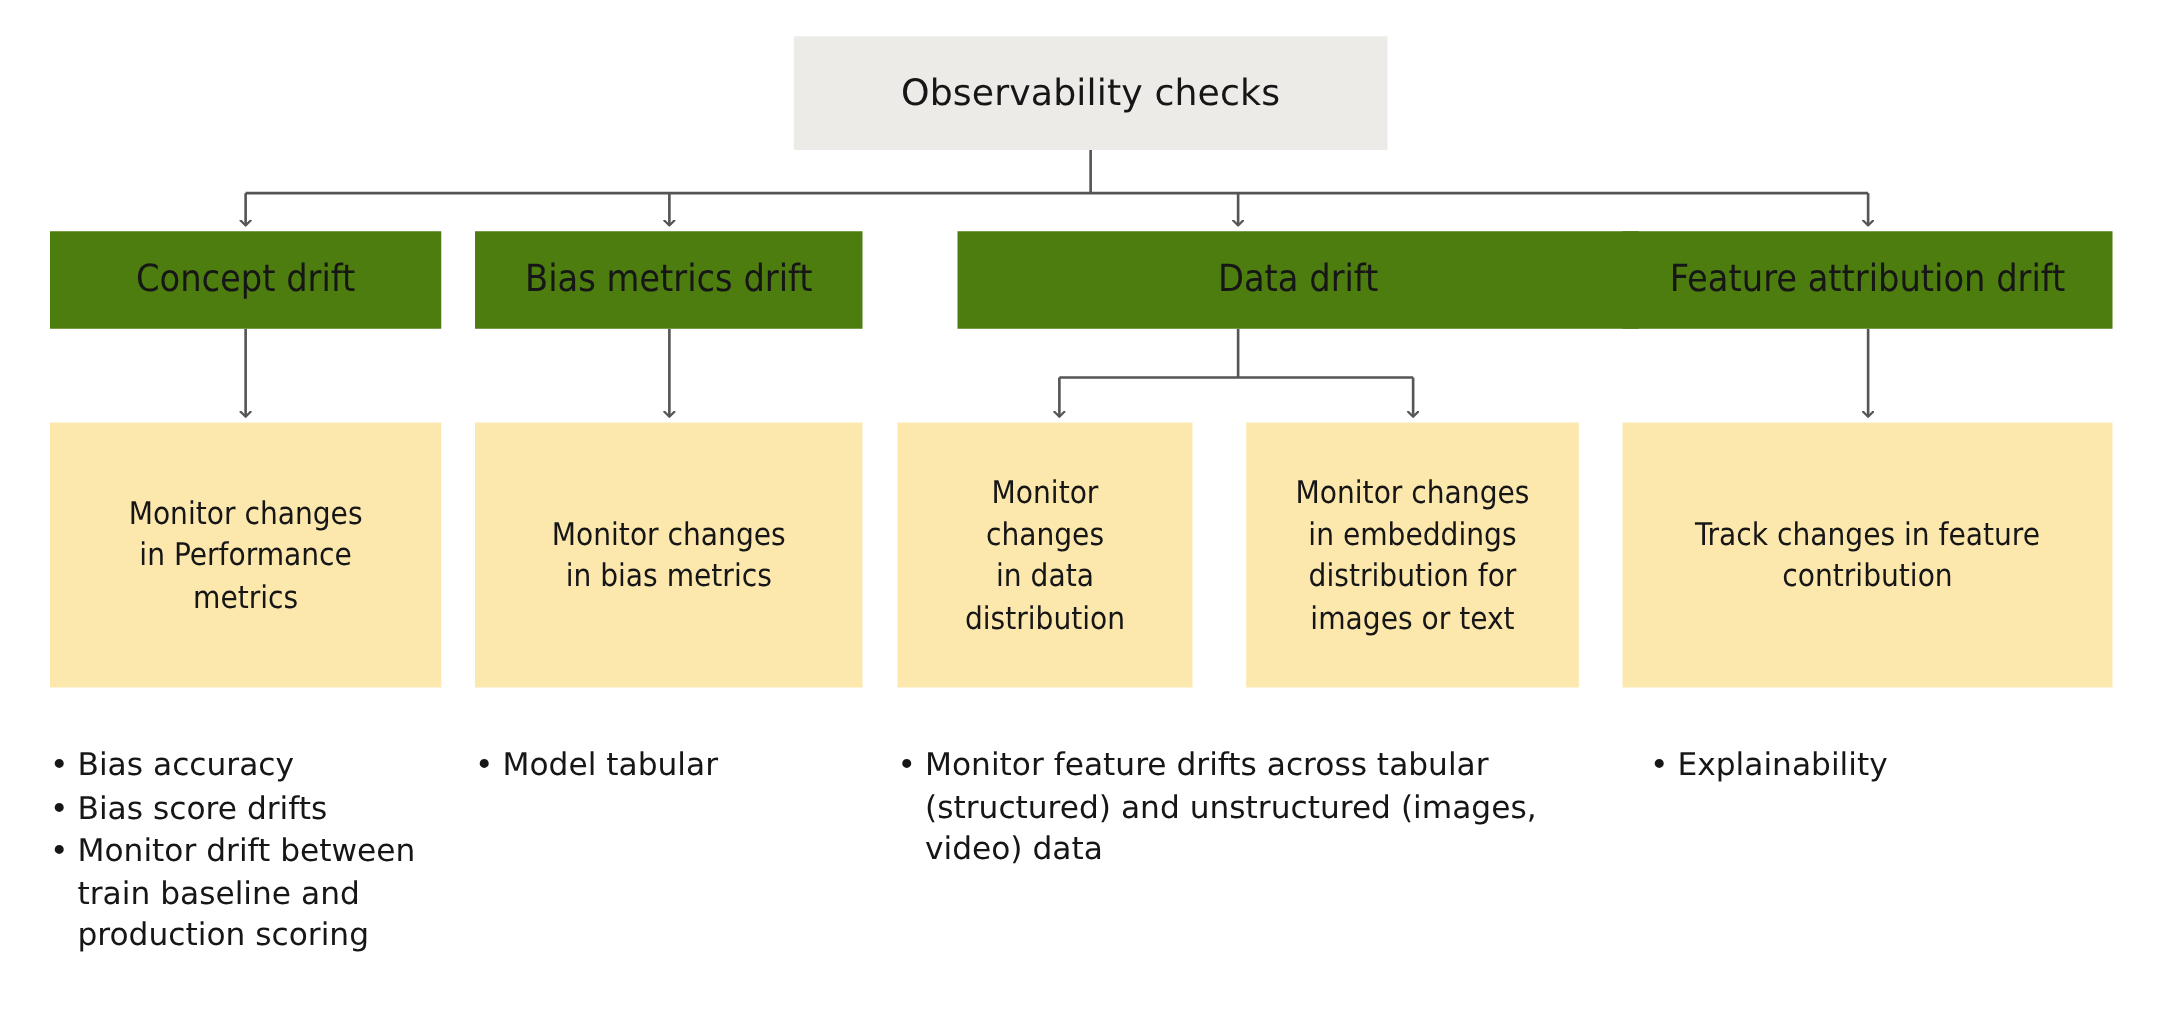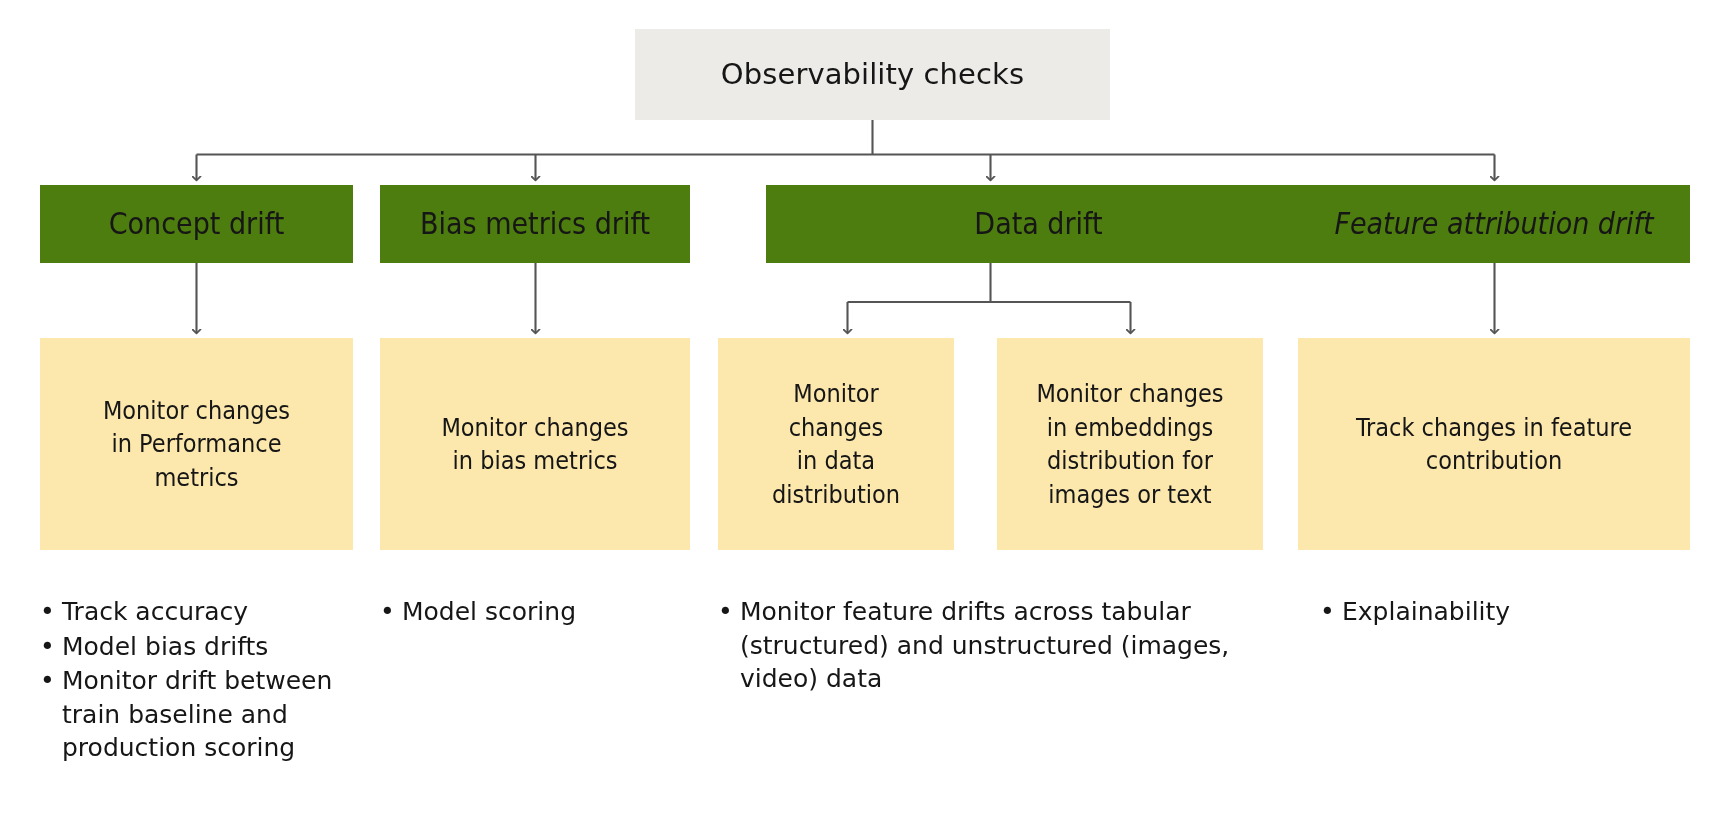--- a/index.html
+++ b/index.html
@@ -72,21 +72,21 @@
     font-size: 30px;
     font-weight: 400;
     color: #161616;
     line-height: 1.15;
     padding: 0 8px;
   }
 
   .l1-c0 { left: 40px;   width: 313px; }
   .l1-c1 { left: 380px;  width: 310px; }
   .l1-c2 { left: 718px;  width: 545px; margin-left: 48px; }
-  .l1-c3 { left: 1298px; width: 392px; font-style: italic; }
+  .l1-c3 { left: 1298px; width: 392px; }
 
   
   .l2-box {
     position: absolute;
     top: 338px;
     height: 212px;
     background: #fce7ad;
     display: flex;
     align-items: center;
     justify-content: center;
@@ -219,36 +219,36 @@
 images or text</span>
   </div>
   <div class="l2-box l2-c4">
     <span class="l2-label">Track changes in feature
 contribution</span>
   </div>
 
   <div class="bullets b-c0">
     <div class="bullet-row">
       <span class="bullet-dot">•</span>
-      <span class="bullet-text">Track accuracy</span>
-    </div>
-    <div class="bullet-row">
-      <span class="bullet-dot">•</span>
-      <span class="bullet-text">Model bias drifts</span>
+      <span class="bullet-text">Bias accuracy</span>
+    </div>
+    <div class="bullet-row">
+      <span class="bullet-dot">•</span>
+      <span class="bullet-text">Bias score drifts</span>
     </div>
     <div class="bullet-row">
       <span class="bullet-dot">•</span>
       <span class="bullet-text">Monitor drift between train baseline and production scoring</span>
     </div>
   </div>
 
   <div class="bullets b-c1">
     <div class="bullet-row">
       <span class="bullet-dot">•</span>
-      <span class="bullet-text">Model scoring</span>
+      <span class="bullet-text">Model tabular</span>
     </div>
   </div>
 
   <div class="bullets b-c2">
     <div class="bullet-row">
       <span class="bullet-dot">•</span>
       <span class="bullet-text">Monitor feature drifts across tabular (structured) and unstructured (images, video) data</span>
     </div>
   </div>
 

